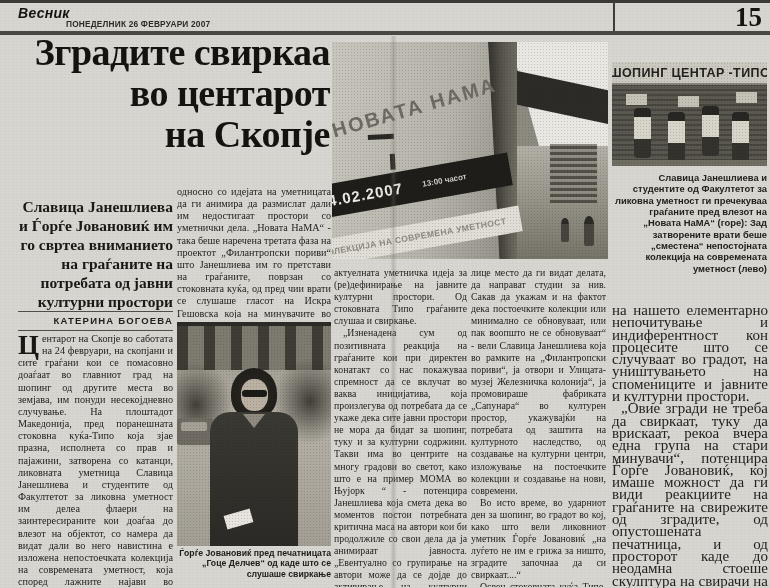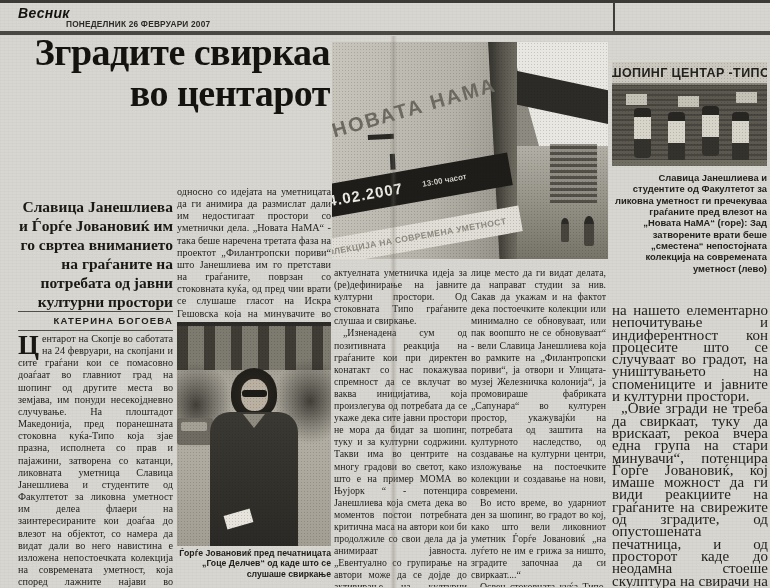--- a/index.html
+++ b/index.html
@@ -96,25 +96,27 @@
 </style>
 </head>
 <body>
 
 <div class="page">
 
   <div class="abs top-rule"></div>
   <div class="abs logo">Весник</div>
   <div class="abs issue-date">ПОНЕДЕЛНИК 26 ФЕВРУАРИ 2007</div>
   <div class="abs hdr-vrule"></div>
+  <div class="abs pagenum">15</div>
   <div class="abs hdr-rule"></div>
 
   <h1 class="abs headline" style="margin:0;font-weight:700;">
     <span>Зградите свиркаа</span>
     <span>во центарот</span>
+    <span>на Скопје</span>
   </h1>
   <div class="abs byline">КАТЕРИНА БОГОЕВА</div>
   <div class="abs subhead">Славица Јанешлиева и Ѓорѓе Јовановиќ им го свртеа вниманието на граѓаните на потребата од јавни културни простори</div>
 
   <figure class="abs photoA" style="margin:0;">
     <div class="pA-sky"></div>
     <div class="pA-street"></div>
     <div class="pA-bldg"></div>
     <div class="pA-awning"></div>
     <div class="pA-fig" style="right:14%;bottom:8%;"></div>

